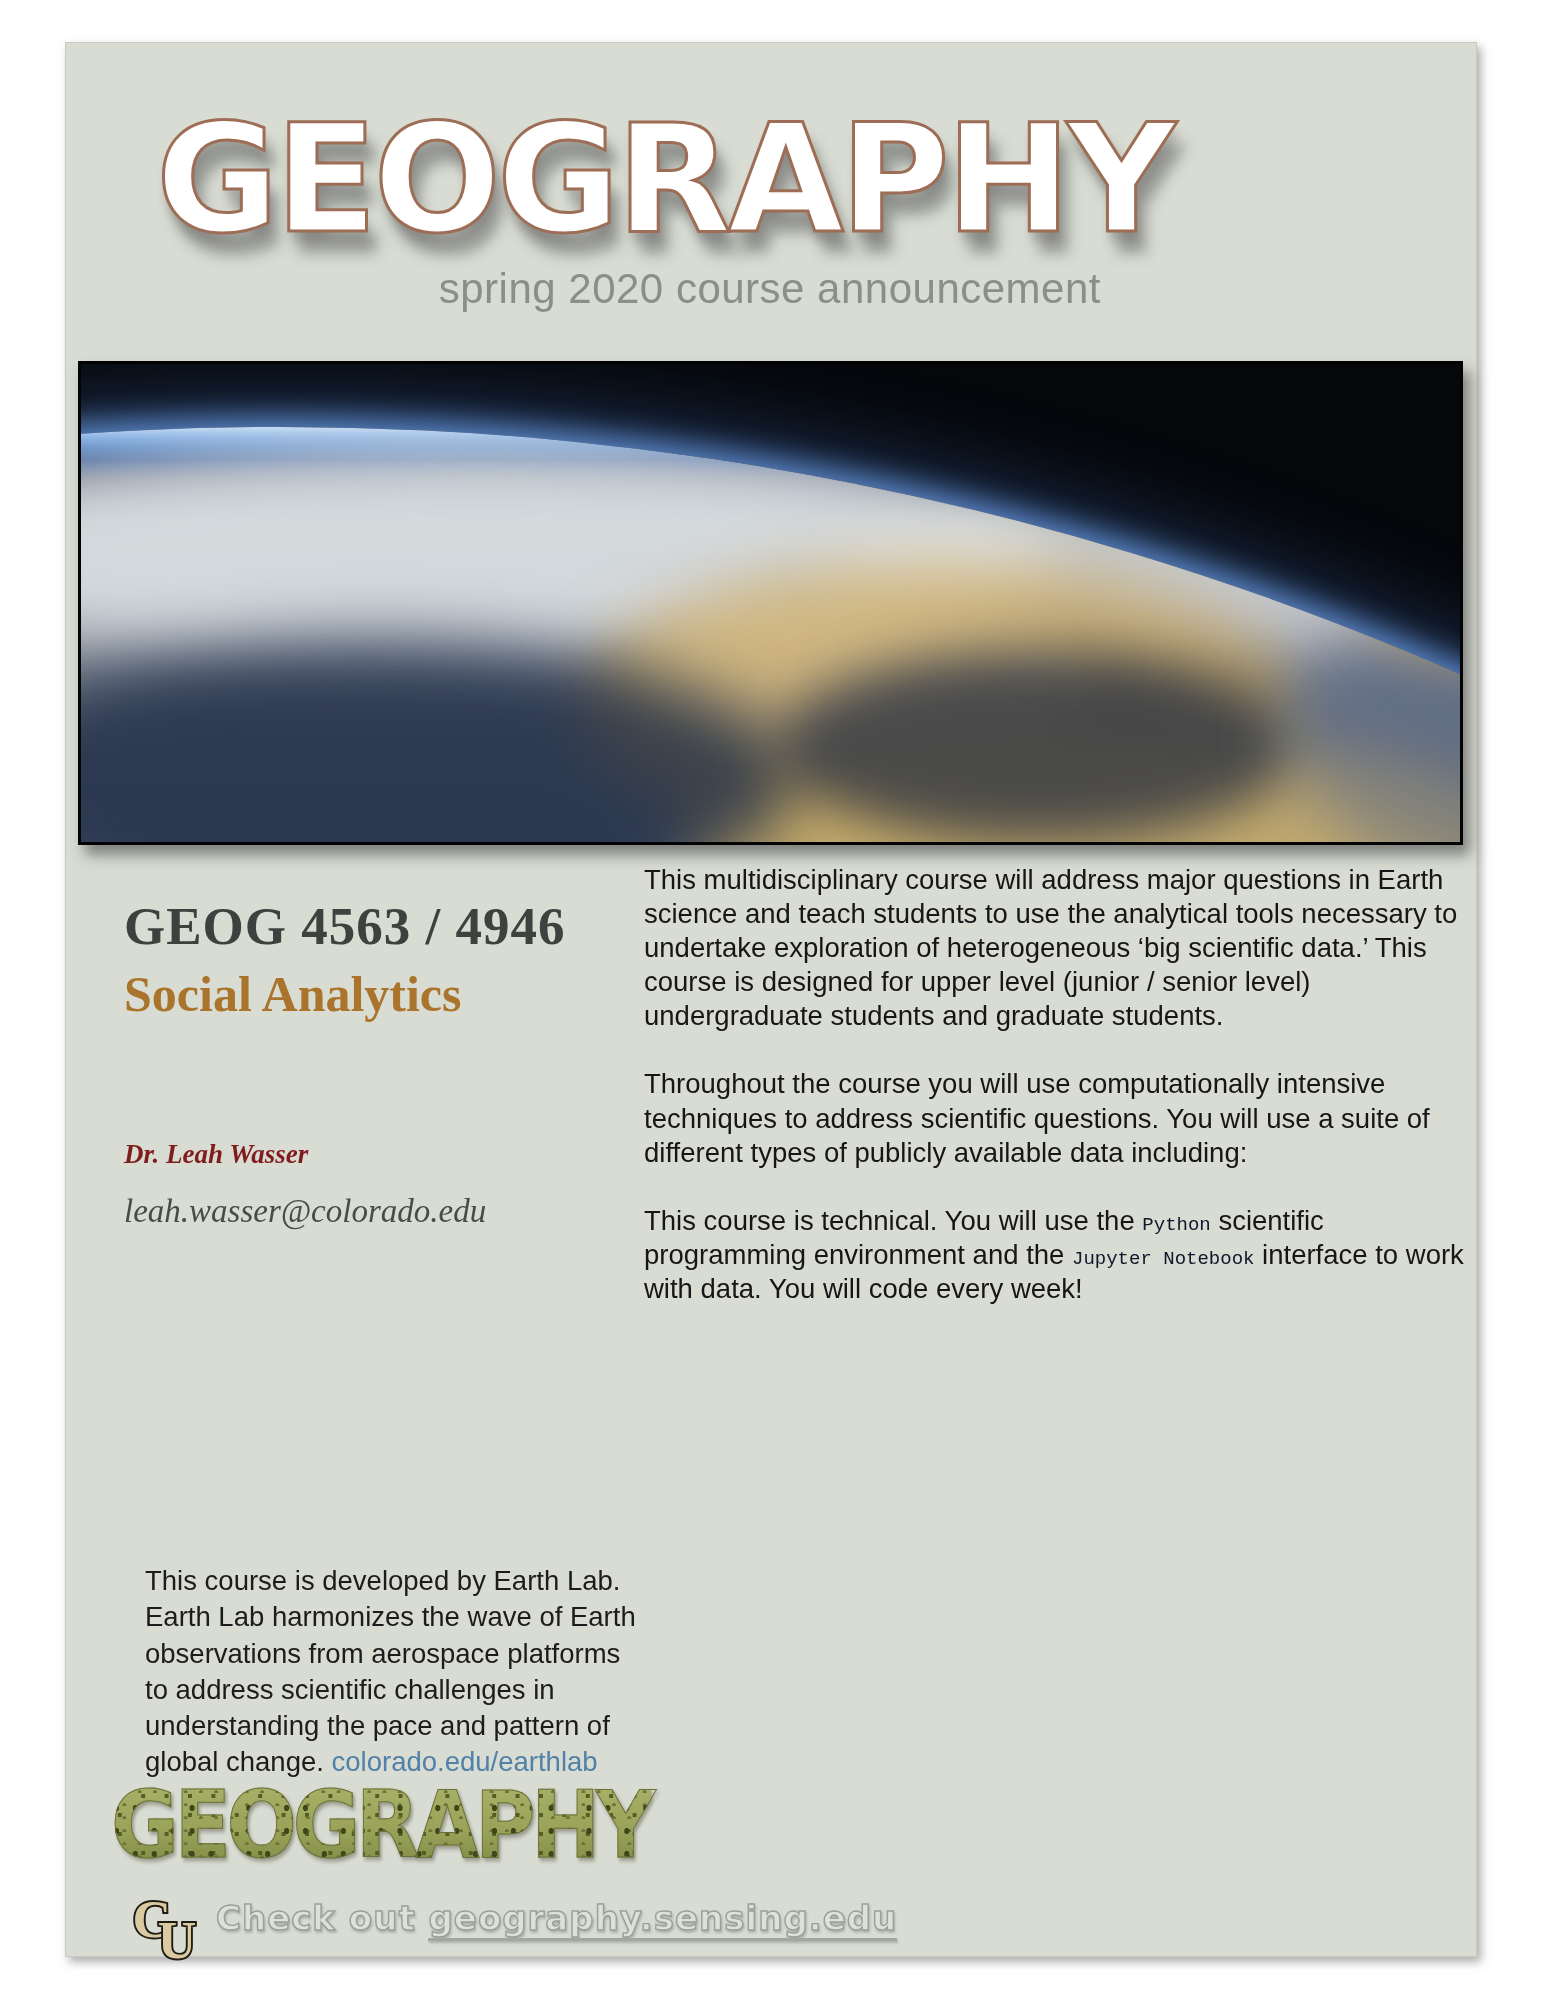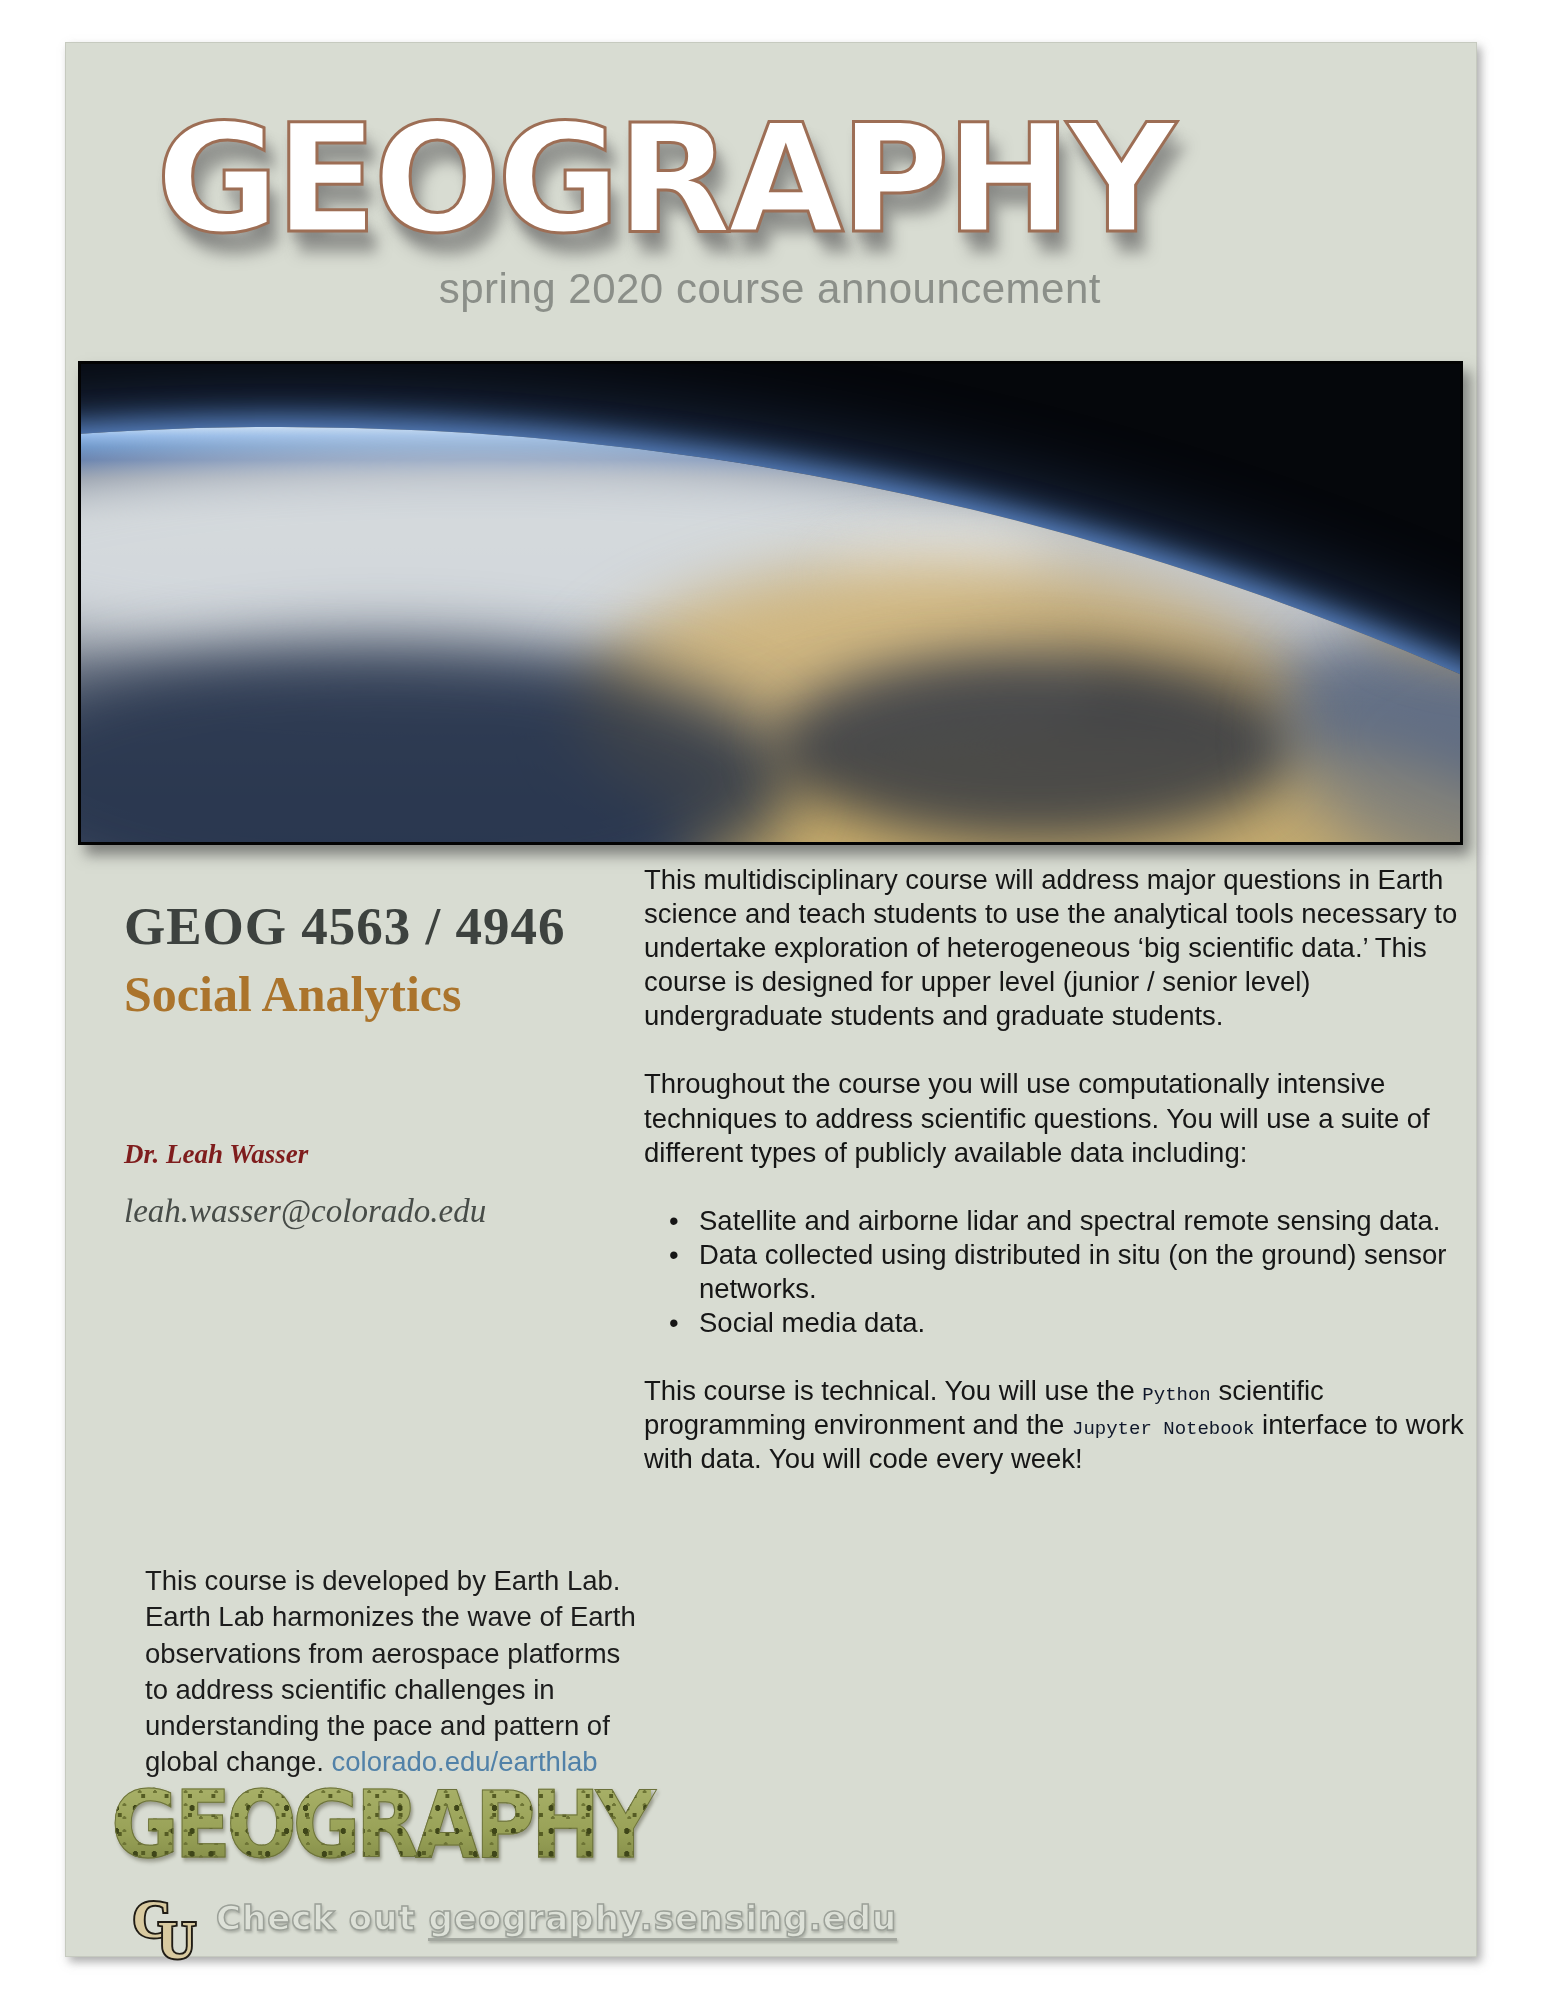--- a/index.html
+++ b/index.html
@@ -152,21 +152,16 @@
     <svg class="cu-logo" width="80" height="80" viewBox="0 0 54 54">
       <text x="3" y="33" font-family="Liberation Serif, serif" font-size="36" font-weight="bold" fill="#d9caa0" stroke="#201c15" stroke-width="2.6" paint-order="stroke">C</text>
       <text x="20" y="47" font-family="Liberation Serif, serif" font-size="36" font-weight="bold" fill="#d9caa0" stroke="#201c15" stroke-width="2.6" paint-order="stroke">U</text>
     </svg>
     <div class="check-text"><span>Check out </span><span class="check-link">geography.sensing.edu</span></div>
   </div>
 
   <div class="right-col">
     <p>This multidisciplinary course will address major questions in Earth science and teach students to use the analytical tools necessary to undertake exploration of heterogeneous ‘big scientific data.’ This course is designed for upper level (junior / senior level) undergraduate students and graduate students.</p>
     <p>Throughout the course you will use computationally intensive techniques to address scientific questions. You will use a suite of different types of publicly available data including:</p>
-    <ul>
-      <li>Satellite and airborne lidar and spectral remote sensing data.</li>
-      <li>Data collected using distributed in situ (on the ground) sensor networks.</li>
-      <li>Social media data.</li>
-    </ul>
     <p><span>This course is technical. You will use the </span><span class="mono">Python</span><span> scientific programming environment and the </span><span class="mono">Jupyter Notebook</span><span> interface to work with data. You will code every week!</span></p>
   </div>
 
 </div>
 
 </body></html>

